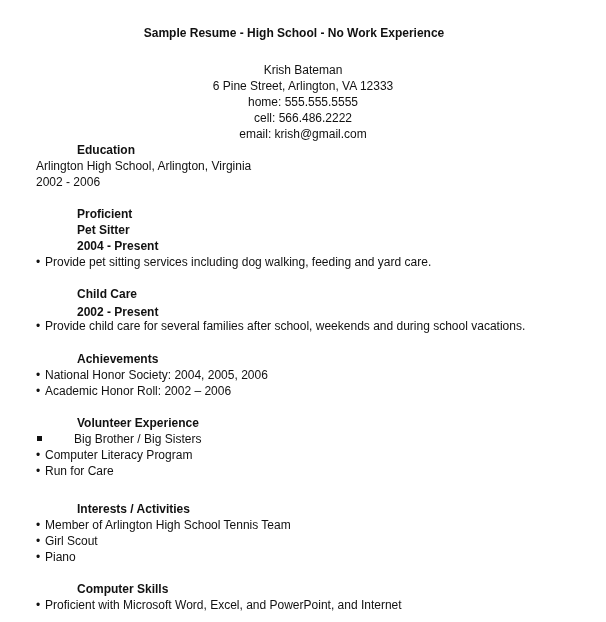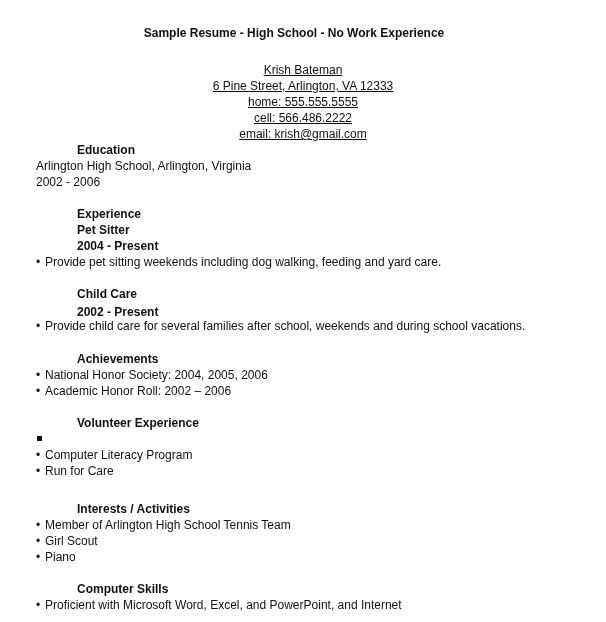--- a/index.html
+++ b/index.html
@@ -1,19 +1,19 @@
 <!DOCTYPE html>
 <html><head>
   <meta charset="utf-8">
   <style>
     html, body { margin: 0; padding: 0; background: #ffffff; }
     body { width: 606px; height: 622px; position: relative; overflow: hidden;
            font-family: "Liberation Sans", "DejaVu Sans", sans-serif; color: #111111; font-size: 12px; }
     .line { position: absolute; left: 36px; white-space: nowrap; line-height: 16px; height: 16px; }
-    .center { left: 0; width: 606px; text-align: center; text-decoration: underline; }
+    .center { left: 0; width: 606px; text-align: center; }
     .b { font-weight: bold; margin-left: 41px; }
     .title { left: 0; width: 588px; text-align: center; font-weight: bold; }
     .bullet::before { content: "\2022"; display: inline-block; width: 9px; }
     .sq { display: inline-block; width: 5px; height: 5px; background: #111; vertical-align: middle; margin: 0 32px 2px 1px; }
   </style>
 </head>
 <body>
 
 <div>
   <div class="line title" style="top:25px">Sample Resume - High School - No Work Experience</div>
@@ -21,35 +21,35 @@
   <div class="line center" style="top:62px">Krish Bateman</div>
   <div class="line center" style="top:78px">6 Pine Street, Arlington, VA 12333</div>
   <div class="line center" style="top:94px">home: 555.555.5555</div>
   <div class="line center" style="top:110px">cell: 566.486.2222</div>
   <div class="line center" style="top:126px">email: krish@gmail.com</div>
 
   <div class="line b" style="top:142px">Education</div>
   <div class="line" style="top:158px">Arlington High School, Arlington, Virginia</div>
   <div class="line" style="top:174px">2002 - 2006</div>
 
-  <div class="line b" style="top:206px">Experience</div>
+  <div class="line b" style="top:206px">Proficient</div>
   <div class="line b" style="top:222px">Pet Sitter</div>
   <div class="line b" style="top:238px">2004 - Present</div>
-  <div class="line bullet" style="top:254px">Provide pet sitting weekends including dog walking, feeding and yard care.</div>
+  <div class="line bullet" style="top:254px">Provide pet sitting services including dog walking, feeding and yard care.</div>
 
   <div class="line b" style="top:286px">Child Care</div>
   <div class="line b" style="top:304px">2002 - Present</div>
   <div class="line bullet" style="top:318px">Provide child care for several families after school, weekends and during school vacations.</div>
 
   <div class="line b" style="top:351px">Achievements</div>
   <div class="line bullet" style="top:367px">National Honor Society: 2004, 2005, 2006</div>
   <div class="line bullet" style="top:383px">Academic Honor Roll: 2002 – 2006</div>
 
   <div class="line b" style="top:415px">Volunteer Experience</div>
-  <div class="line" style="top:431px"><span class="sq"></span></div>
+  <div class="line" style="top:431px"><span class="sq"></span><span>Big Brother / Big Sisters</span></div>
   <div class="line bullet" style="top:447px">Computer Literacy Program</div>
   <div class="line bullet" style="top:463px">Run for Care</div>
 
   <div class="line b" style="top:501px">Interests / Activities</div>
   <div class="line bullet" style="top:517px">Member of Arlington High School Tennis Team</div>
   <div class="line bullet" style="top:533px">Girl Scout</div>
   <div class="line bullet" style="top:549px">Piano</div>
 
   <div class="line b" style="top:581px">Computer Skills</div>
   <div class="line bullet" style="top:597px">Proficient with Microsoft Word, Excel, and PowerPoint, and Internet</div>

